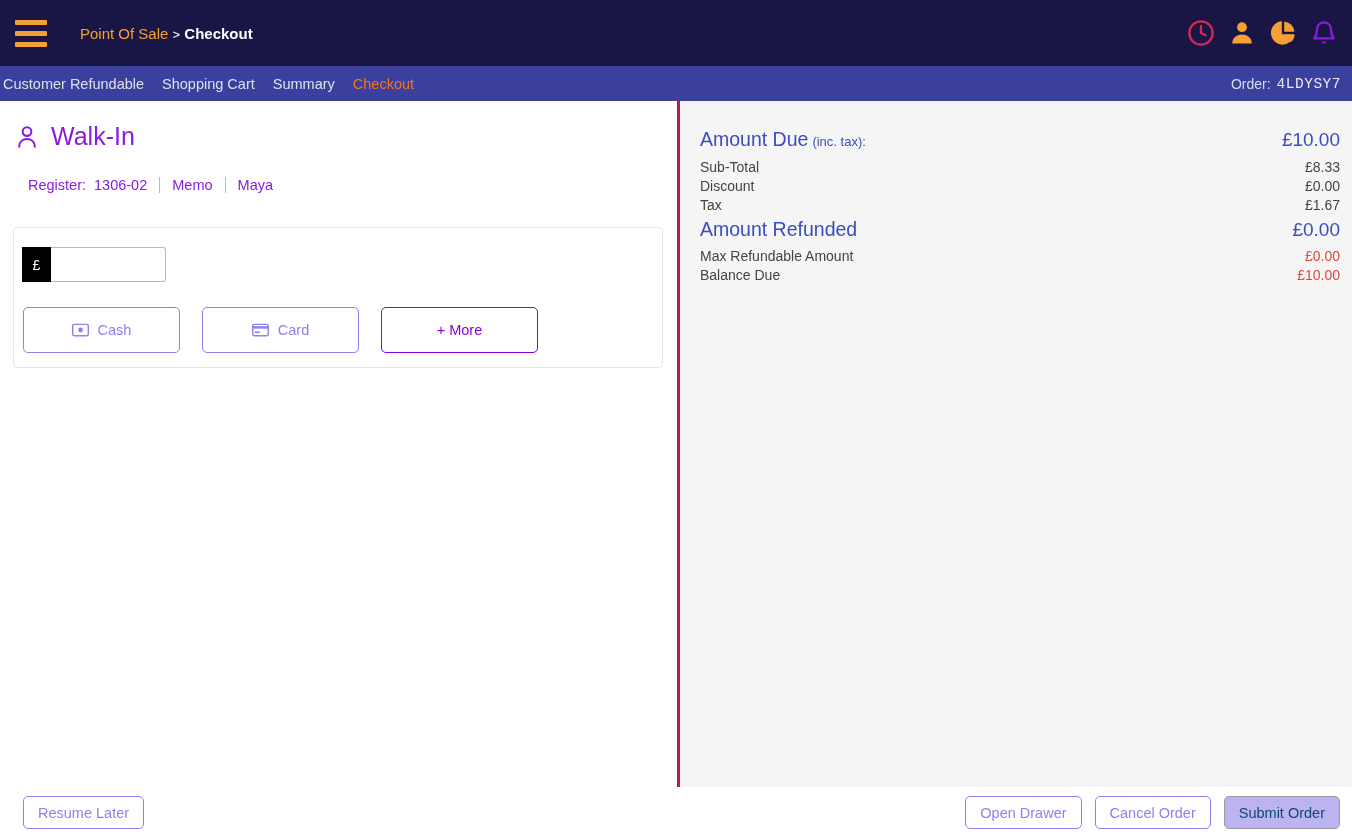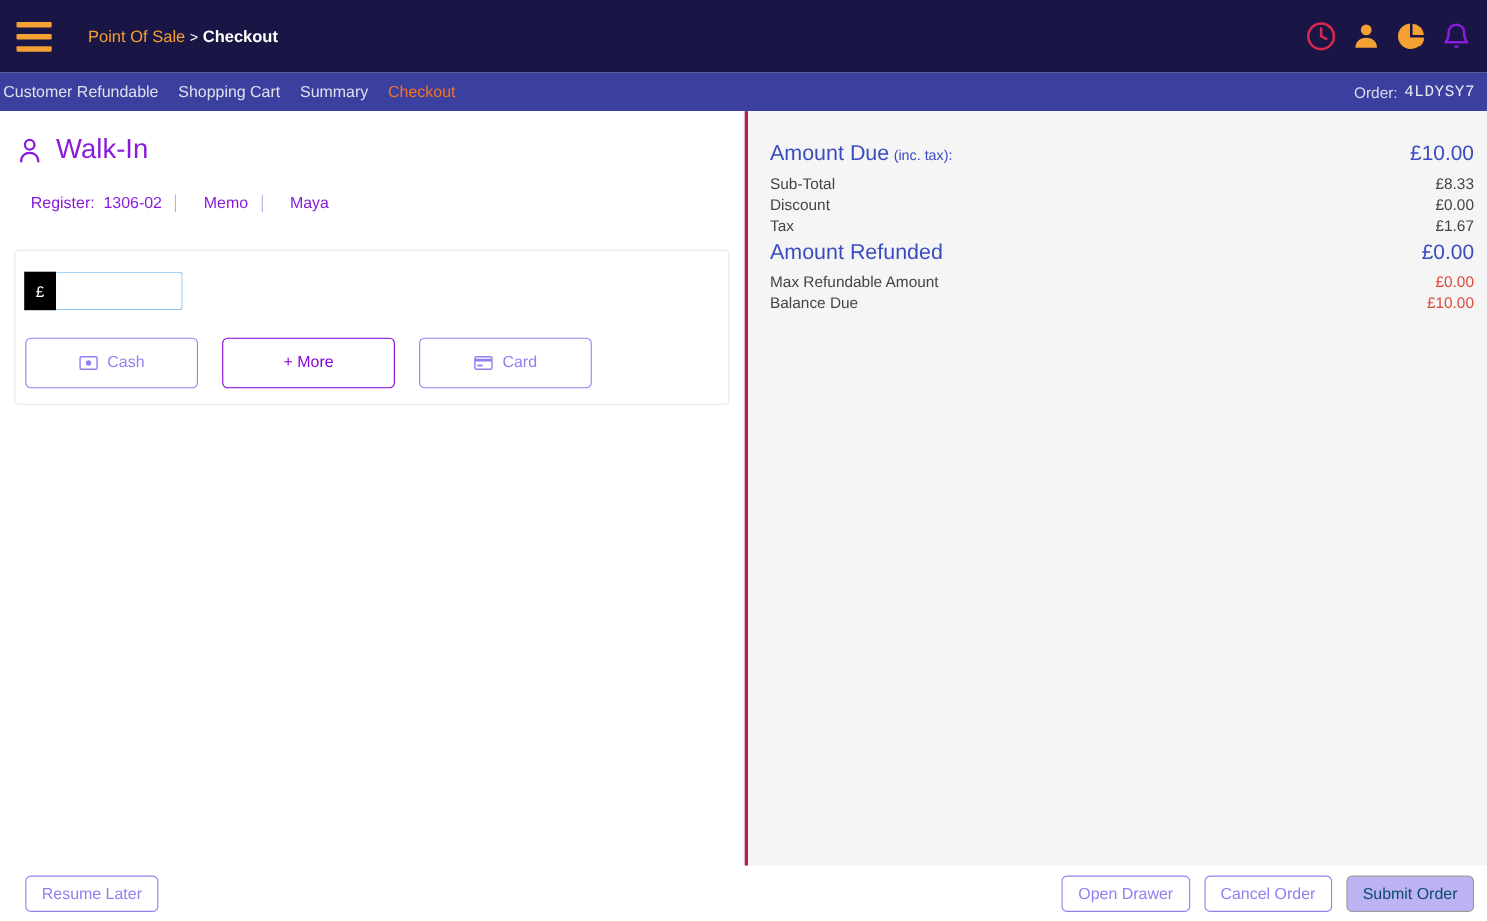--- a/index.html
+++ b/index.html
@@ -68,21 +68,21 @@
   }
   .cust-name { font-size: 25px; color: #8a1bdd; }
   .register-line {
     position: absolute; left: 28px; top: 76px;
     display: flex; align-items: center;
     font-size: 14.5px; color: #8a1bdd;
   }
   .register-line .lbl { color: #8a1bdd; }
   .register-line .val { margin-left: 8px; color: #8a1bdd; }
   .register-line .divider { width: 1px; height: 16px; background: #c7a8e8; margin: 0 12px; }
-  .register-line .link { color: #8a1bdd; cursor: pointer; margin-left: 13px; }
+  .register-line .link { color: #8a1bdd; cursor: pointer; }
 
   .paycard {
     position: absolute; left: 13px; top: 126px;
     width: 650px; height: 141px;
     background: #ffffff;
     border: 1px solid #e6e6e6;
     border-radius: 4px;
   }
   .amount-row { position: absolute; left: 8px; top: 19px; display: flex; height: 35px; }
   .cur-prefix {
@@ -216,31 +216,31 @@
       <input class="amount-input" type="text" value="" style="">
     </div>
     <div class="paybtns">
       <div class="paybtn">
         <svg width="17" height="14" viewBox="0 0 24 18">
           <rect x="1" y="1" width="22" height="16" rx="2" fill="none" stroke="#8d82f0" stroke-width="2"></rect>
           <circle cx="12" cy="9" r="3.4" fill="#8d82f0"></circle>
         </svg>
         <span>Cash</span>
       </div>
-      <div class="paybtn more">
-        <span>+ More</span>
-      </div>
       <div class="paybtn">
         <svg width="17" height="14" viewBox="0 0 24 18">
           <rect x="1" y="1" width="22" height="16" rx="2" fill="none" stroke="#8d82f0" stroke-width="2"></rect>
           <rect x="1" y="3.5" width="22" height="3.6" fill="#8d82f0"></rect>
           <rect x="4" y="11" width="7" height="2.4" fill="#8d82f0"></rect>
         </svg>
         <span>Card</span>
       </div>
+      <div class="paybtn more">
+        <span>+ More</span>
+      </div>
     </div>
   </div>
 </div>
 
 <div class="rightpane">
 
   <div class="sum-major" style="top:27px;">
     <div>
       <span class="ttl">Amount Due</span><span class="sub">(inc. tax):</span>
     </div>

